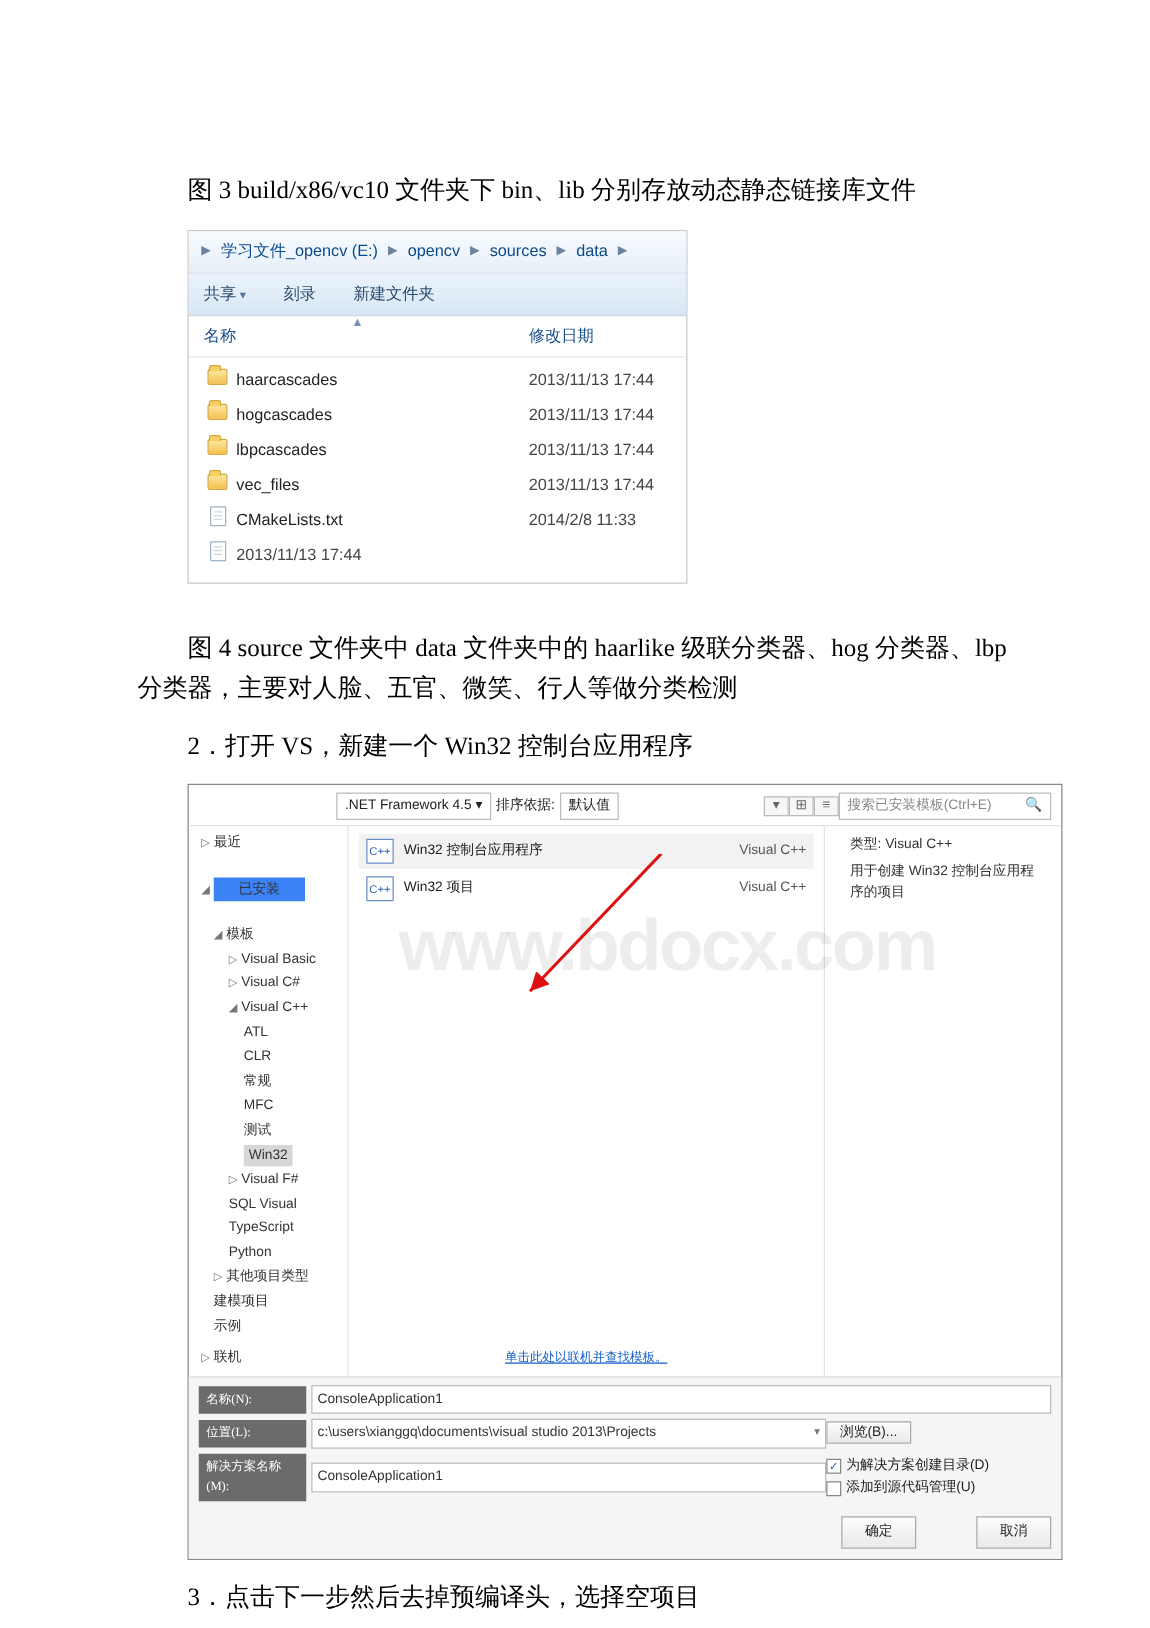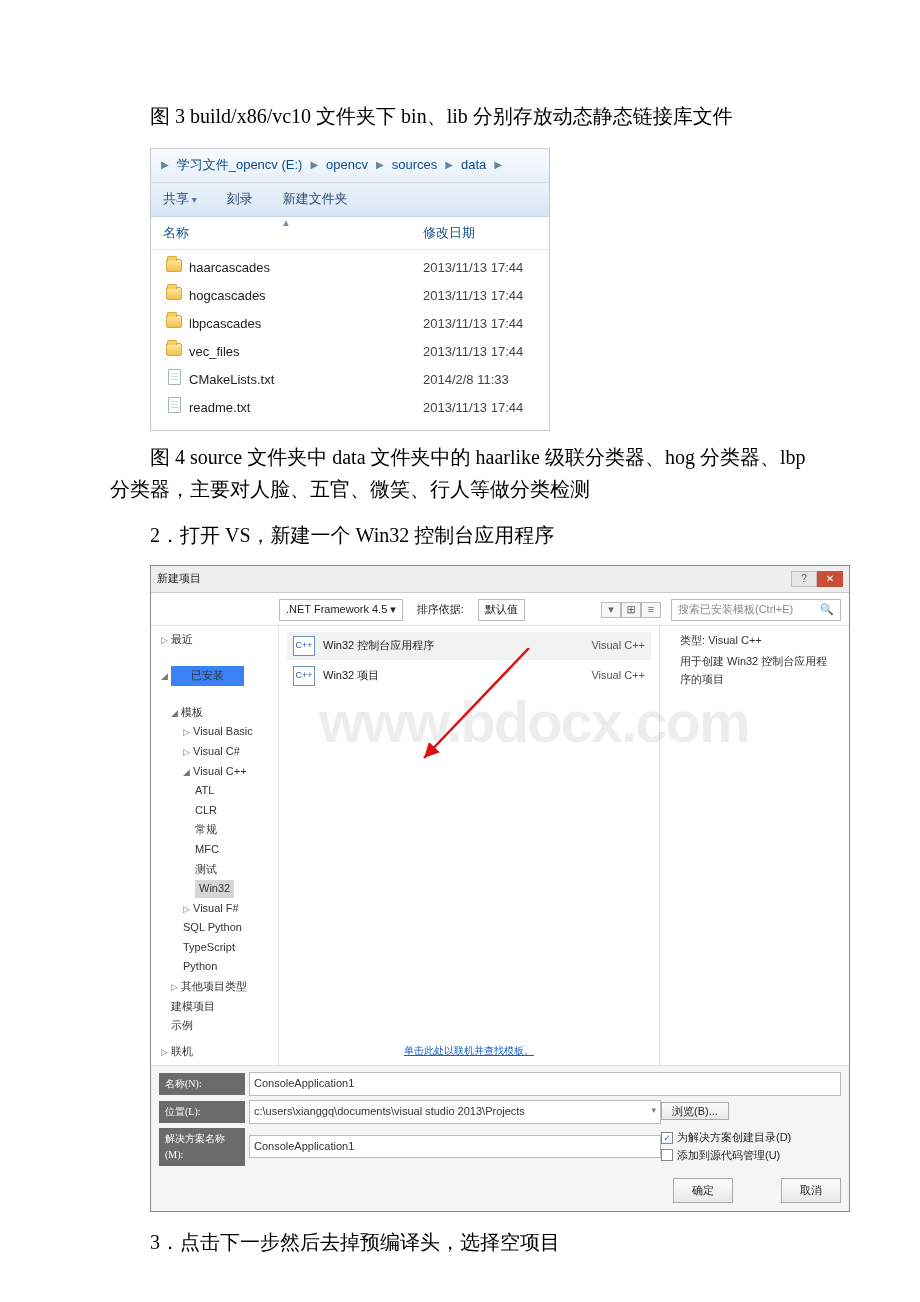--- a/index.html
+++ b/index.html
@@ -4,21 +4,21 @@
 <style>
   * { margin: 0; padding: 0; box-sizing: border-box; }
   body {
     font-family: "SimSun", "Times New Roman", serif;
     font-size: 20px;
     color: #000;
     background: #fff;
     padding: 100px 110px 60px 110px;
     line-height: 1.6;
   }
-  .caption { margin-bottom: 8px; text-indent: 2em; }
+  .caption { margin-bottom: 8px; text-indent: 2em; margin-top: 36px; }
   .para { margin-top: 14px; margin-bottom: 14px; text-indent: 2em; }
 
   
   .explorer1 {
     width: 400px; margin: 16px 0 10px 40px;
     border: 1px solid #c9c9c9; background: #fff;
     font-family: "Microsoft YaHei","Segoe UI",sans-serif; font-size: 13px;
   }
   .e1-addr {
     background: linear-gradient(#f7fbff,#e7eff8);
@@ -79,21 +79,21 @@
   .vs-titlectrls { display: flex; gap: 0; }
   .vs-titlectrls span {
     width: 26px; height: 16px; display: inline-flex; align-items: center;
     justify-content: center; font-size: 10px;
   }
   .vs-help { background: #e6e6e6; color: #555; border: 1px solid #bfbfbf; }
   .vs-close { background: #c94f3b; color: #fff; }
 
   .vs-topfilter {
     display: flex; align-items: center; padding: 6px 8px 4px 8px;
-    border-bottom: 1px solid #e2e2e2; gap: 10px;
+    border-bottom: 1px solid #e2e2e2; 
   }
   .vs-topfilter .filler { flex: 0 0 110px; }
   .vs-topfilter .fwsel {
     border: 1px solid #bbb; padding: 1px 6px; background: #fff;
   }
   .vs-topfilter .sortlbl { padding: 1px 4px; }
   .vs-topfilter .viewbtns { margin-left: auto; display: flex; gap: 0; }
   .vs-topfilter .viewbtns span {
     width: 20px; height: 16px; border: 1px solid #bbb; display:inline-flex;
     align-items:center; justify-content:center; color:#666; background:#f7f7f7;
@@ -217,38 +217,30 @@
       <span class="nm">vec_files</span>
       <span class="dt">2013/11/13 17:44</span>
     </div>
     <div class="e1-row">
       <span class="ico"><span class="file-ico"></span></span>
       <span class="nm">CMakeLists.txt</span>
       <span class="dt">2014/2/8 11:33</span>
     </div>
     <div class="e1-row">
       <span class="ico"><span class="file-ico"></span></span>
-      <span class="nm">readme.txt</span>
       <span class="dt">2013/11/13 17:44</span>
     </div>
   </div>
 </div>
 
 <p class="caption">图 4 source 文件夹中 data 文件夹中的 haarlike 级联分类器、hog 分类器、lbp 分类器，主要对人脸、五官、微笑、行人等做分类检测</p>
 
 <p class="para">2．打开 VS，新建一个 Win32 控制台应用程序</p>
 
 <div class="vs-dialog">
-  <div class="vs-titlebar">
-    <span>新建项目</span>
-    <span class="vs-titlectrls">
-      <span class="vs-help">?</span>
-      <span class="vs-close">✕</span>
-    </span>
-  </div>
 
   <div class="vs-topfilter">
     <span class="filler"></span>
     <span class="fwsel">
       <span>.NET Framework 4.5</span> ▾
     </span>
     <span class="sortlbl">排序依据:</span>
     <span class="fwsel">
       <span>默认值</span>
     </span>
@@ -271,21 +263,21 @@
       <div class="node indent2"><span class="arrow">▷</span><span>Visual Basic</span></div>
       <div class="node indent2"><span class="arrow">▷</span><span>Visual C#</span></div>
       <div class="node indent2"><span class="arrow">◢</span><span>Visual C++</span></div>
       <div class="node indent3"><span>ATL</span></div>
       <div class="node indent3"><span>CLR</span></div>
       <div class="node indent3"><span>常规</span></div>
       <div class="node indent3"><span>MFC</span></div>
       <div class="node indent3"><span>测试</span></div>
       <div class="node indent3"><span class="sel">Win32</span></div>
       <div class="node indent2"><span class="arrow">▷</span><span>Visual F#</span></div>
-      <div class="node indent2"><span>SQL Python</span></div>
+      <div class="node indent2"><span>SQL Visual</span></div>
       <div class="node indent2"><span>TypeScript</span></div>
       <div class="node indent2"><span>Python</span></div>
       <div class="node indent1"><span class="arrow">▷</span><span>其他项目类型</span></div>
       <div class="node indent1"><span>建模项目</span></div>
       <div class="node indent1"><span>示例</span></div>
       <div class="node" style="margin-top:6px;"><span class="arrow">▷</span><span>联机</span></div>
     </div>
 
     <div class="vs-center">
       <div class="watermark">www.bdocx.com</div>

